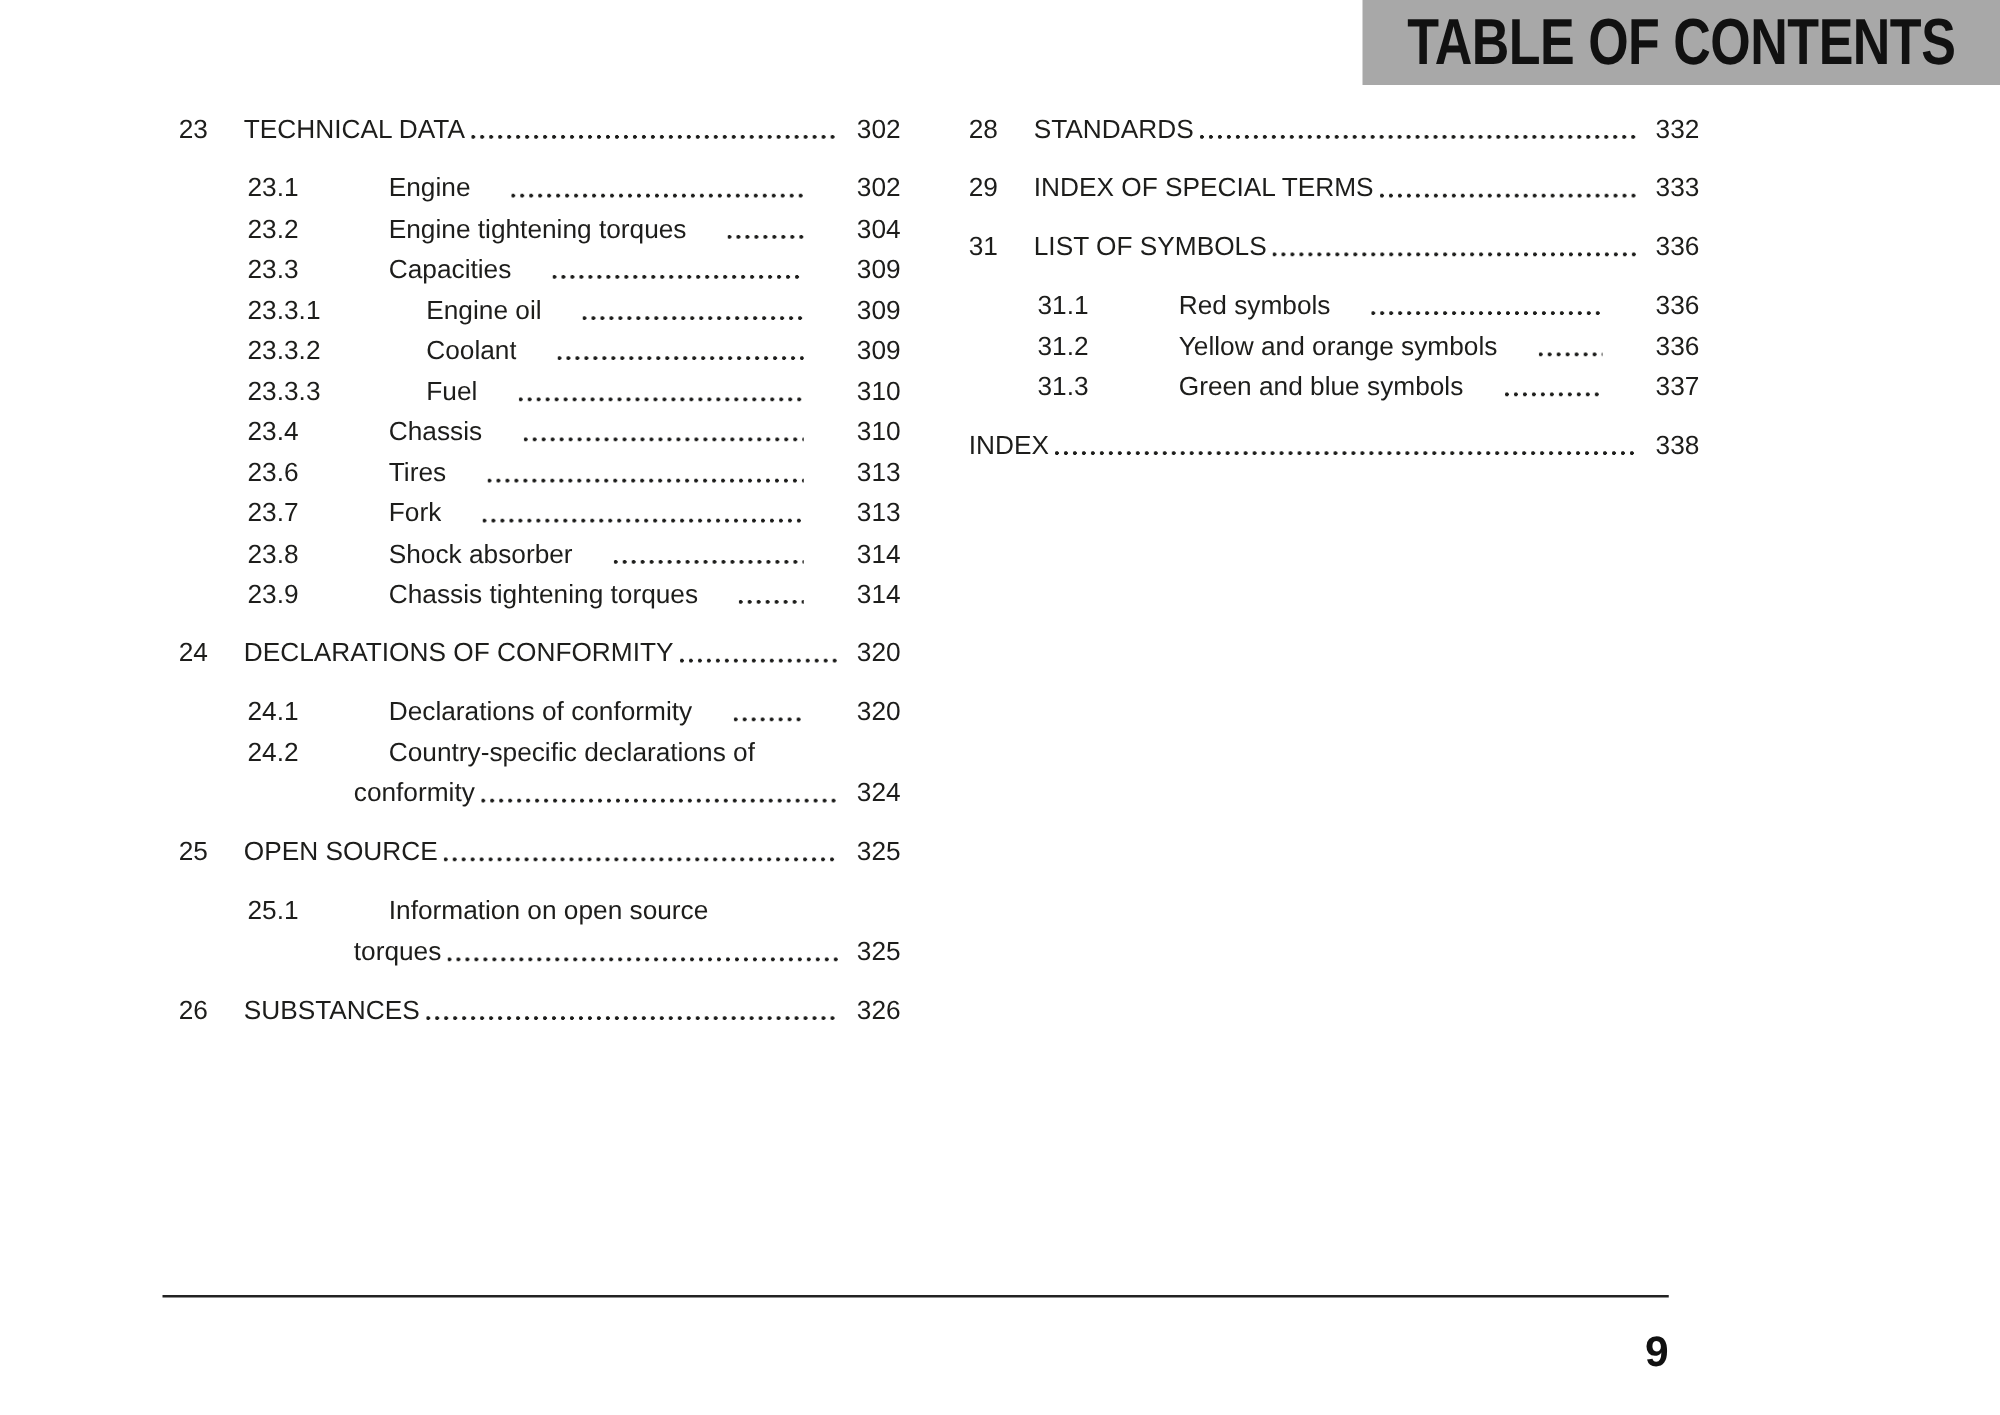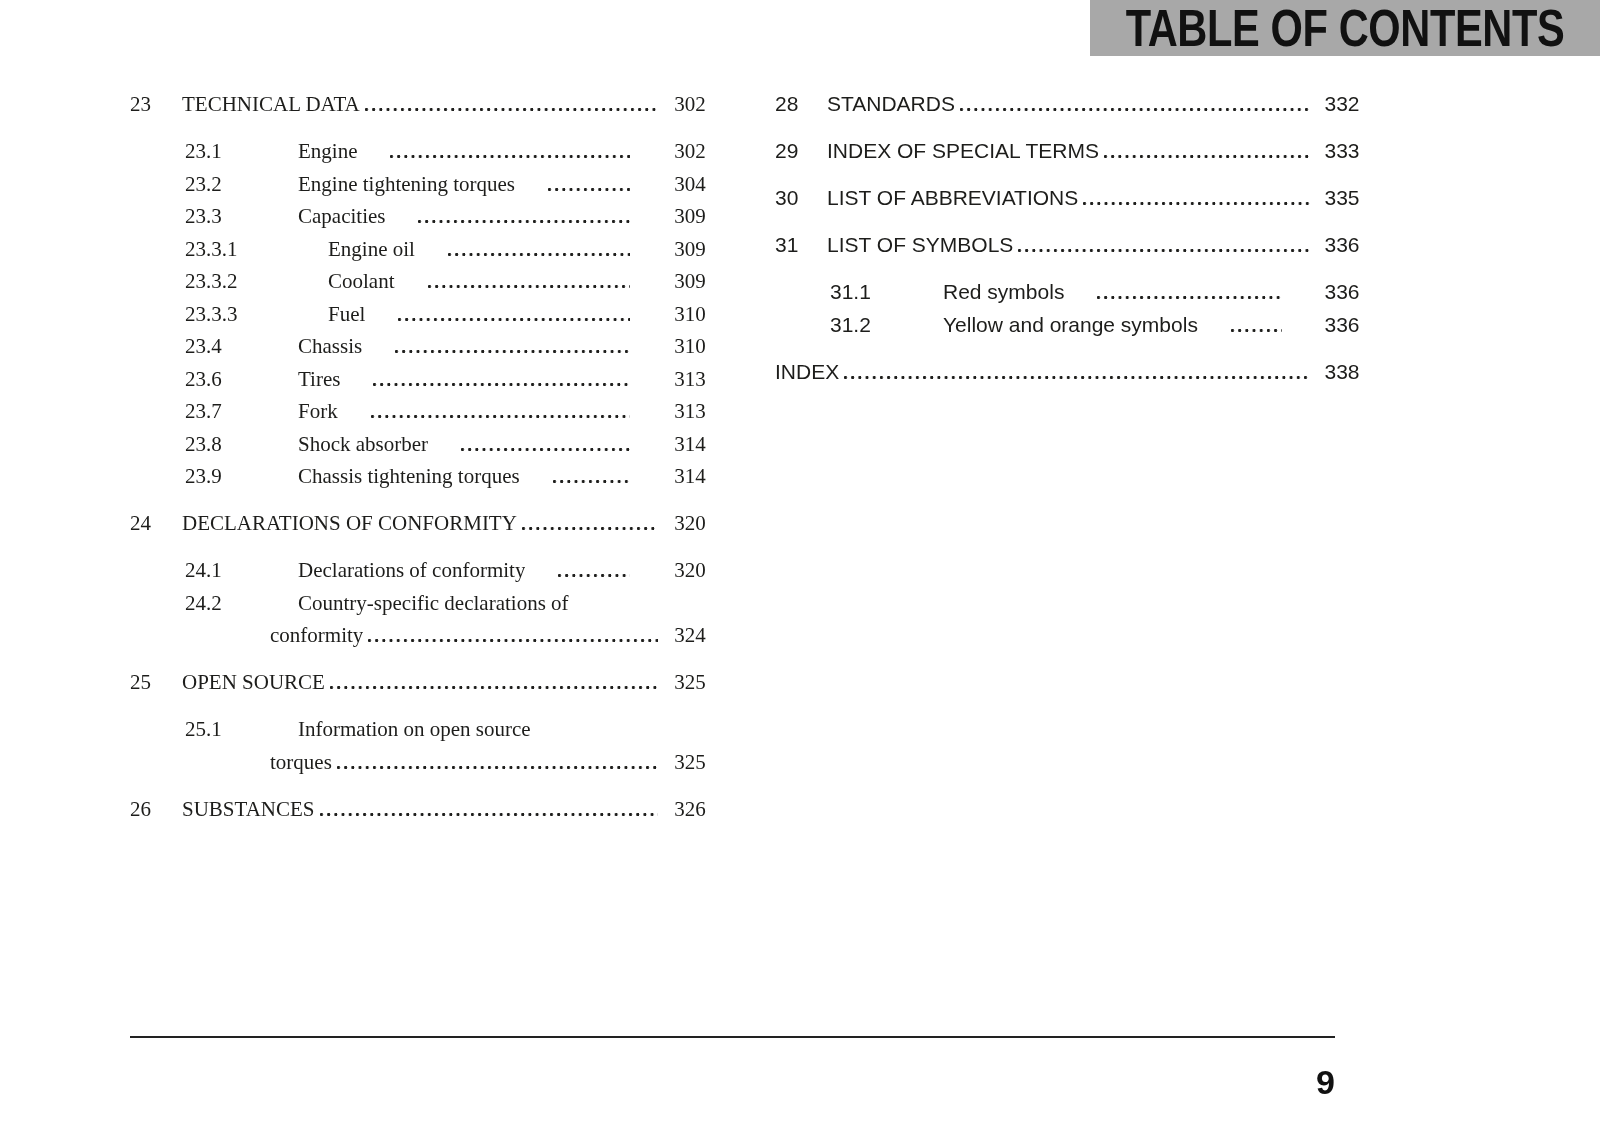--- a/index.html
+++ b/index.html
@@ -16,42 +16,42 @@
     color: #1d1d1b;
     overflow: hidden;
   }
 
   
   .toc-header {
     position: absolute;
     left: 1090px;
     top: 0;
     width: 510px;
-    height: 56px;
+    height: 68px;
     background: #a8a8a8;
     display: flex;
     align-items: center;
     justify-content: center;
   }
   .toc-header-text {
     font-size: 52px;
     font-weight: 700;
     color: #111111;
     letter-spacing: -0.5px;
     transform: scaleX(0.8);
     white-space: nowrap;
   }
 
   
   .col {
     position: absolute;
     top: 88px;
     font-size: 21px;
   }
-  .col-left  { left: 130px; width: 583px; font-family: Liberation Serif, serif; }
+  .col-left  { left: 143px; width: 583px; }
   .col-right { left: 775px; width: 590px; }
 
   .row, .line {
     display: flex;
     height: 32.5px;
     line-height: 32.5px;
     white-space: nowrap;
   }
   .row.level-chapter, .row.level-index { margin: 14.5px 0; }
   .col > :first-child { margin-top: 0 !important; }
@@ -240,43 +240,43 @@
         <span class="leader"></span>
         <span class="pg">332</span>
       </div>
       <div class="row level-chapter">
         <span class="num">29</span>
         <span class="lbl">INDEX OF SPECIAL TERMS</span>
         <span class="leader"></span>
         <span class="pg">333</span>
       </div>
       <div class="row level-chapter">
-        <span class="num">30</span>
-        <span class="lbl">LIST OF ABBREVIATIONS</span>
-        <span class="leader"></span>
-        <span class="pg">335</span>
-      </div>
-      <div class="row level-chapter">
         <span class="num">31</span>
         <span class="lbl">LIST OF SYMBOLS</span>
         <span class="leader"></span>
         <span class="pg">336</span>
       </div>
       <div class="row level-sub">
         <span class="num">31.1</span>
         <span class="lbl">Red symbols</span>
         <span class="leader"></span>
         <span class="pg">336</span>
       </div>
       <div class="row level-sub">
         <span class="num">31.2</span>
         <span class="lbl">Yellow and orange symbols</span>
         <span class="leader"></span>
         <span class="pg">336</span>
       </div>
+      <div class="row level-sub">
+        <span class="num">31.3</span>
+        <span class="lbl">Green and blue symbols</span>
+        <span class="leader"></span>
+        <span class="pg">337</span>
+      </div>
       <div class="row level-index">
         <span class="lbl">INDEX</span>
         <span class="leader"></span>
         <span class="pg">338</span>
       </div>
     </div>
 
   <div class="footer-rule"></div>
   <div class="footer-page">9</div>
 

